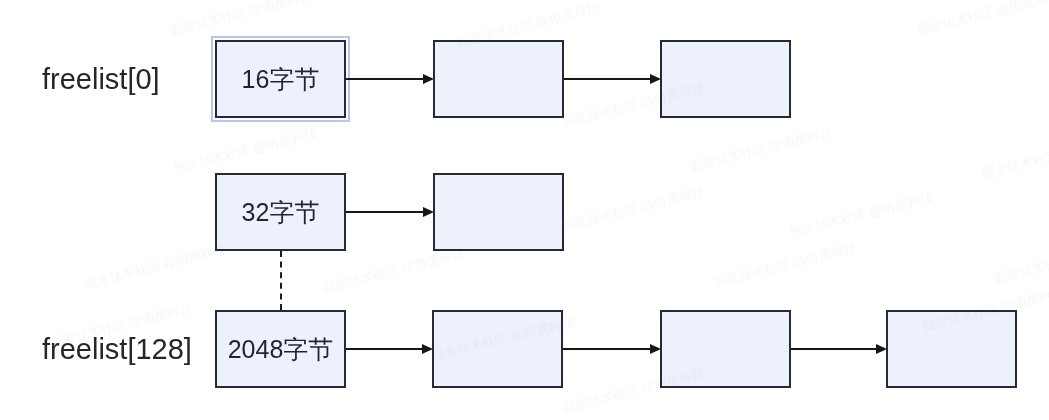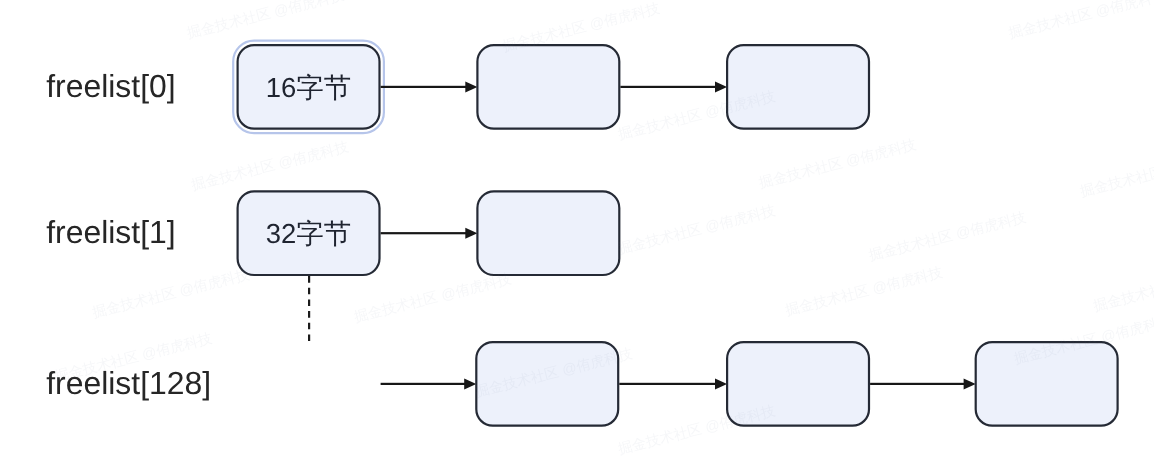--- a/index.html
+++ b/index.html
@@ -24,21 +24,21 @@
     color: var(--label-text, #262626);
     white-space: nowrap;
   }
   .node {
     position: absolute;
     width: 131px;
     height: 78px;
     box-sizing: border-box;
     background: var(--node-fill, #edf1fb);
     border: 2px solid var(--node-border, #252a35);
-    border-radius: 16px;
+    border-radius: 0;
     display: flex;
     align-items: center;
     justify-content: center;
   }
   .node span {
     font-size: 25px;
     color: var(--node-text, #1f2430);
     white-space: nowrap;
   }
   .node.selected {
@@ -104,33 +104,35 @@
       <div class="shaft"></div>
       <div class="tip"></div>
     </div>
   <div class="node" style="left:433px; top:40px"></div>
   <div class="arrow" style="left:564px; top:73px; width:96px">
       <div class="shaft"></div>
       <div class="tip"></div>
     </div>
   <div class="node" style="left:660px; top:40px"></div>
 
-  <div class="row-label" style="top:173px">freelist[1]</div>
   <div class="node" style="left:215px; top:173px">
     <span>32字节</span>
   </div>
   <div class="arrow" style="left:346px; top:206px; width:87px">
       <div class="shaft"></div>
       <div class="tip"></div>
     </div>
   <div class="node" style="left:433px; top:173px"></div>
 
   <div class="dotted-connector"></div>
 
   <div class="row-label" style="top:310px">freelist[128]</div>
+  <div class="node" style="left:215px; top:310px">
+    <span>2048字节</span>
+  </div>
   <div class="arrow" style="left:346px; top:343px; width:86px">
       <div class="shaft"></div>
       <div class="tip"></div>
     </div>
   <div class="node" style="left:432px; top:310px"></div>
   <div class="arrow" style="left:563px; top:343px; width:97px">
       <div class="shaft"></div>
       <div class="tip"></div>
     </div>
   <div class="node" style="left:660px; top:310px"></div>

